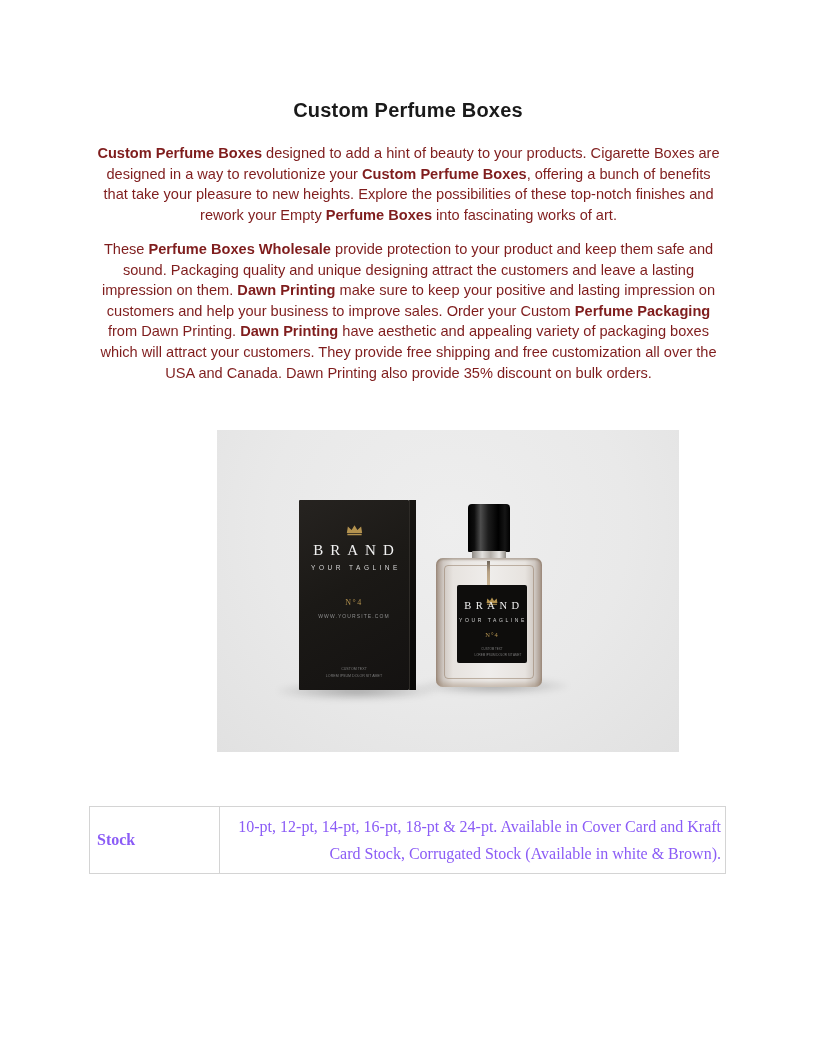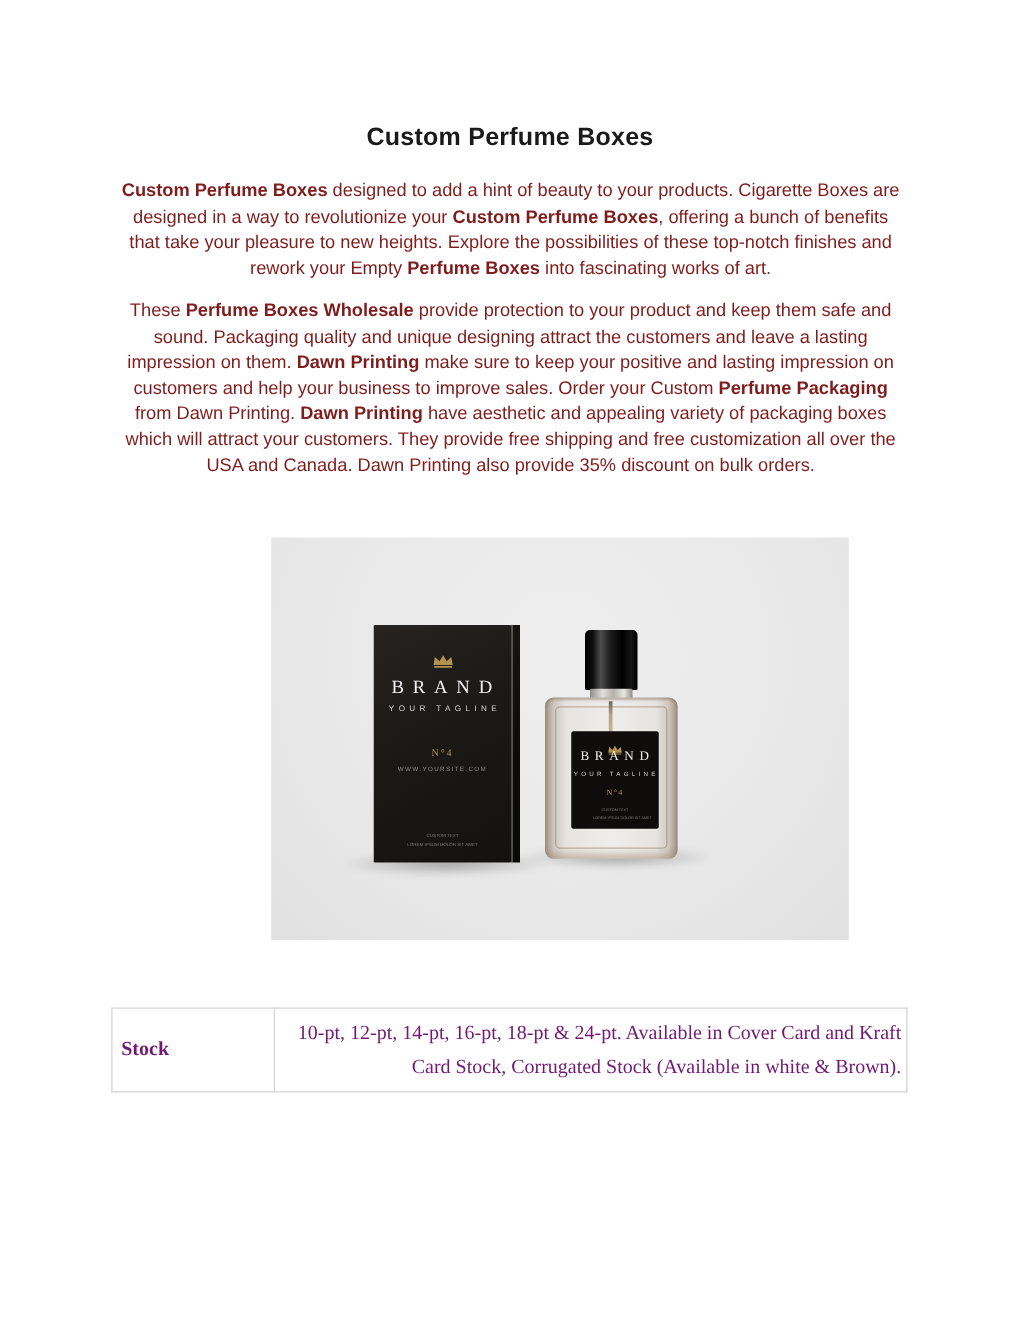--- a/index.html
+++ b/index.html
@@ -118,21 +118,21 @@
     position:absolute; top:46px; left:0; width:100%; text-align:center;
     font-family:"Liberation Serif", serif; font-size:6.5px; letter-spacing:1px; color:#b3924f;
   }
   .label-fp1 { top:62px; } .label-fp2 { top:68px; }
   .label .fineprint { transform:scale(0.5); transform-origin:50% 0; }
 
   
   .spec-table {
     position:absolute; left:89px; top:806px; width:637px;
     border-collapse:collapse;
-    font-family:"Liberation Serif", serif; font-size:16px; color:#701a75;
+    font-family:"Liberation Serif", serif; font-size:16px; color:#8b5cf6;
   }
   .spec-table th, .spec-table td {
     border:1px solid #d4d4d4; vertical-align:middle;
   }
   .spec-table th {
     width:130px; text-align:left; font-weight:700; padding-left:7px;
   }
   .spec-table td { padding-left:11px; padding-right:4px; line-height:27px;text-align:right; }
   .row-stock      { height:67px; }
   .row-quantities { height:44px; }

